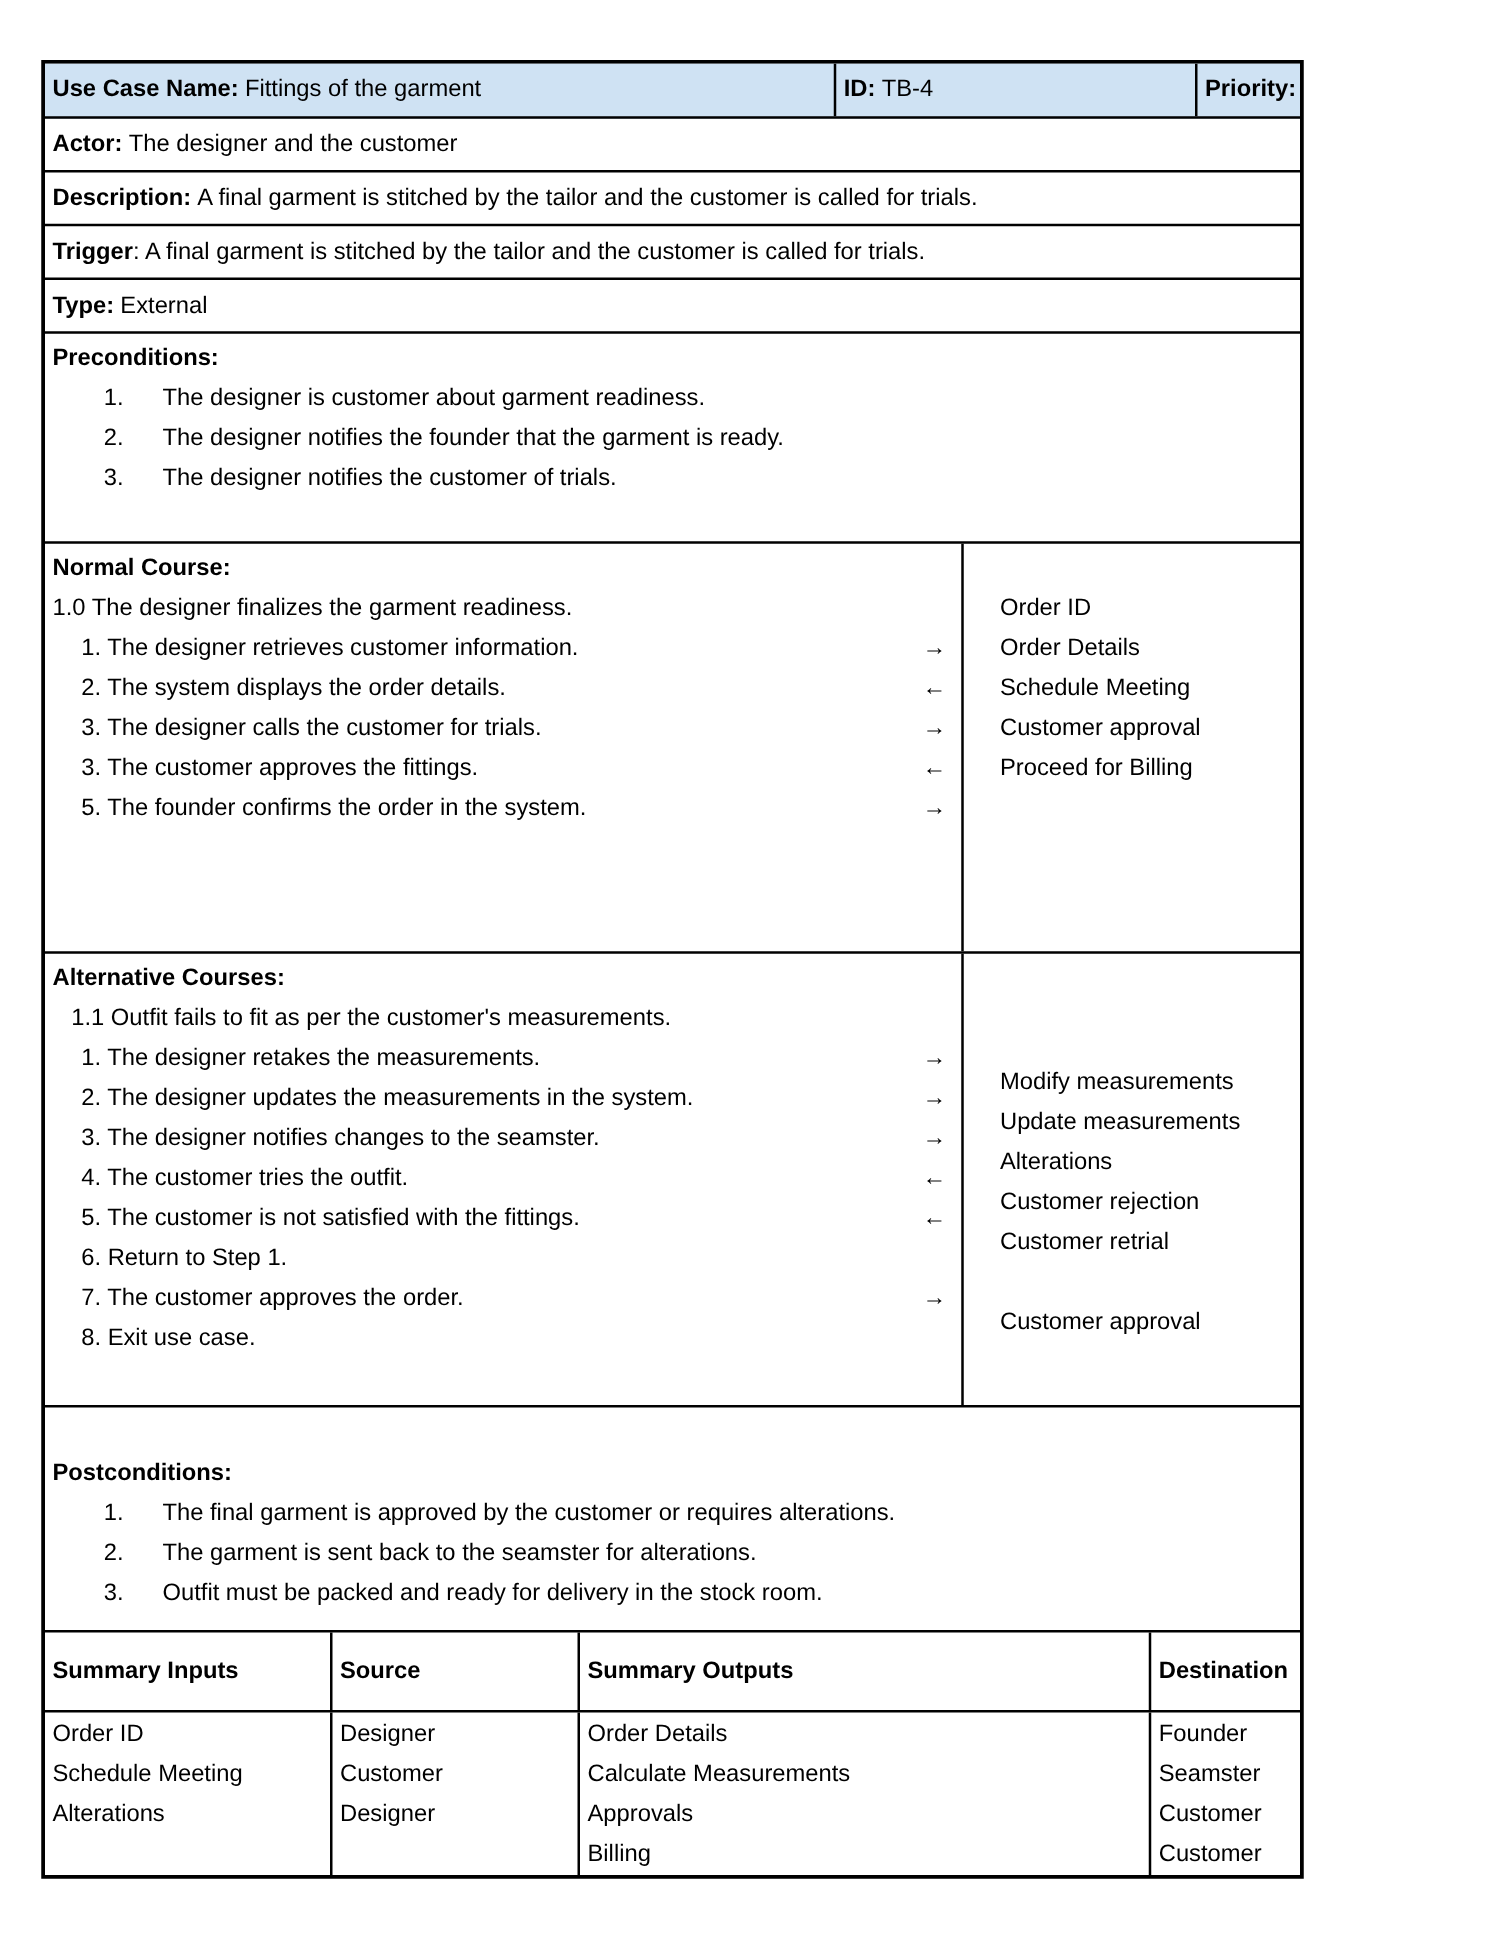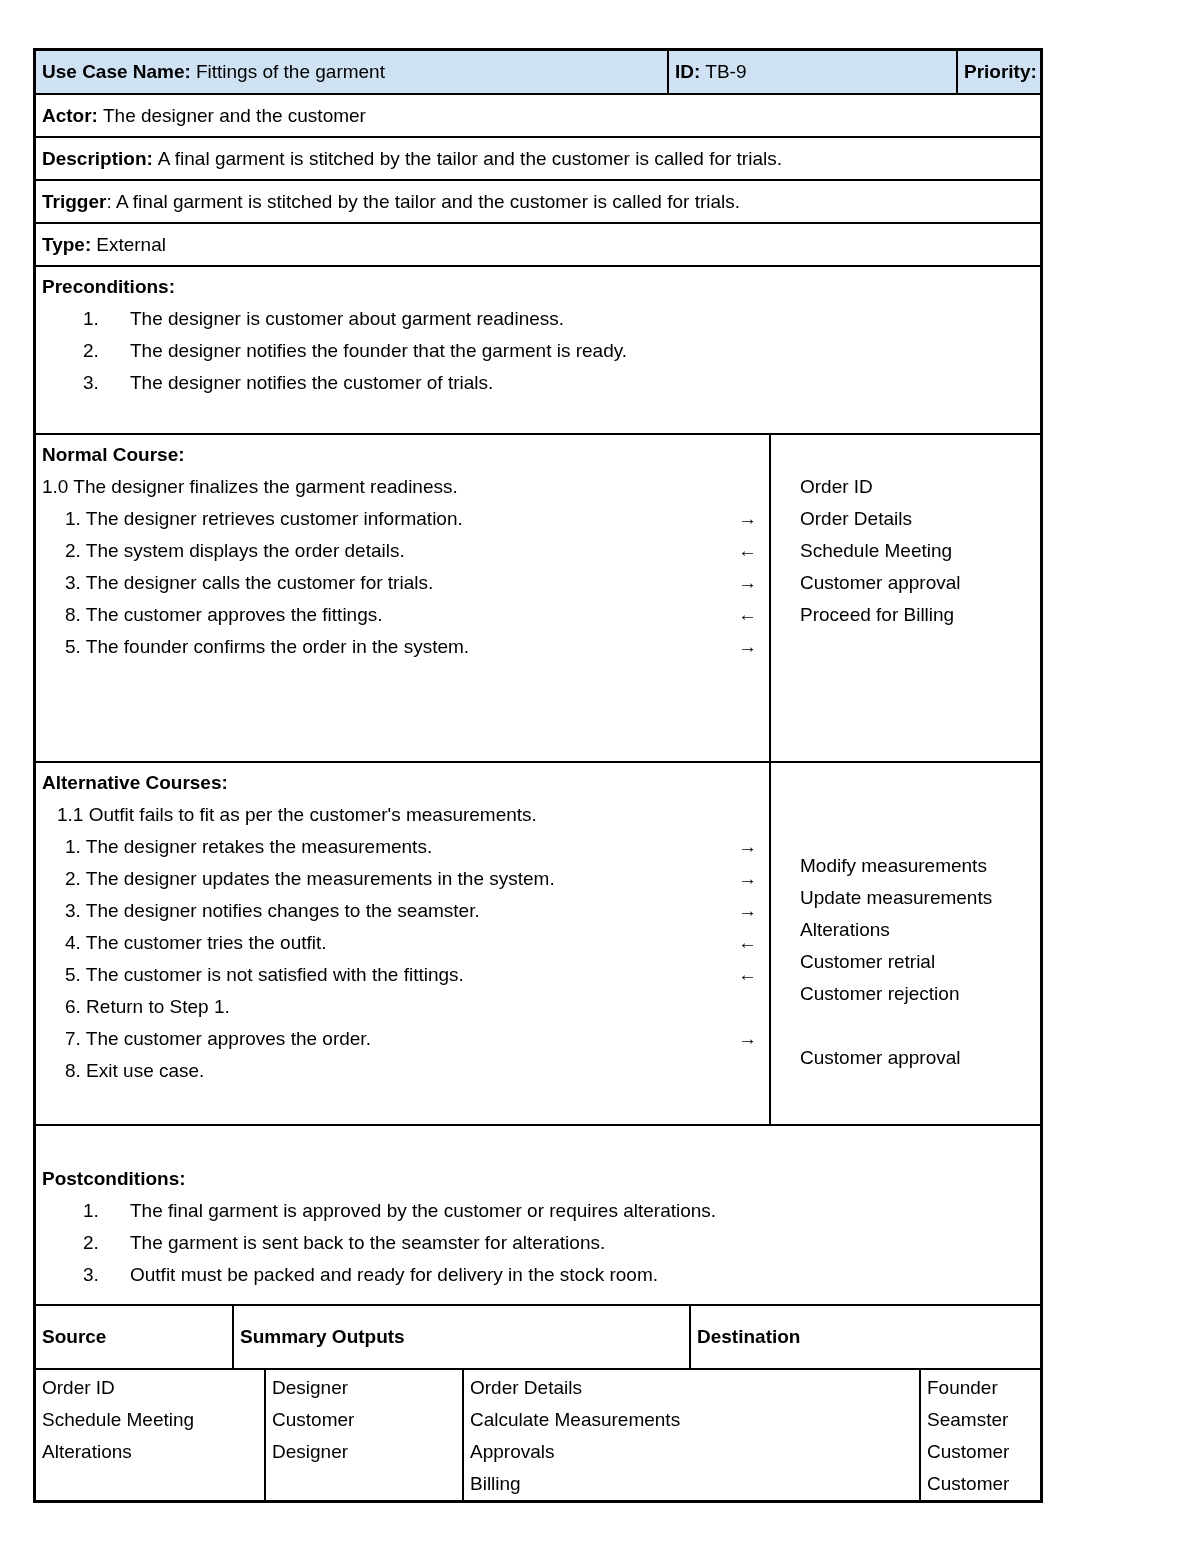--- a/index.html
+++ b/index.html
@@ -92,21 +92,21 @@
 <div class="page">
   <div class="uc-table">
 
     <div class="row header-row">
       <div class="cell c-name">
         <span class="lbl">Use Case Name:</span>
         <span>Fittings of the garment</span>
       </div>
       <div class="cell c-id">
         <span class="lbl">ID:</span>
-        <span>TB-9</span>
+        <span>TB-4</span>
       </div>
       <div class="cell last">
         <span class="lbl">Priority:</span>
         <span>High</span>
       </div>
     </div>
 
     <div class="row simple-row">
       <div class="cell last">
         <span class="lbl">Actor:</span>
@@ -163,21 +163,21 @@
         </div>
         <div class="step">
           <span class="step-text">2. The system displays the order details.</span>
           <span class="arrow">←</span>
         </div>
         <div class="step">
           <span class="step-text">3. The designer calls the customer for trials.</span>
           <span class="arrow">→</span>
         </div>
         <div class="step">
-          <span class="step-text">8. The customer approves the fittings.</span>
+          <span class="step-text">3. The customer approves the fittings.</span>
           <span class="arrow">←</span>
         </div>
         <div class="step">
           <span class="step-text">5. The founder confirms the order in the system.</span>
           <span class="arrow">→</span>
         </div>
       </div>
       <div class="cell last info-cell">
         <div class="info-gap-nc"></div>
         <div class="info-line">Order ID</div>
@@ -223,22 +223,22 @@
         <div class="step">
           <span class="step-text">8. Exit use case.</span>
           <span class="arrow"></span>
         </div>
       </div>
       <div class="cell last info-cell alt-info-pad">
         <div class="info-gap-alt"></div>
         <div class="info-line">Modify measurements</div>
         <div class="info-line">Update measurements</div>
         <div class="info-line">Alterations</div>
+        <div class="info-line">Customer rejection</div>
         <div class="info-line">Customer retrial</div>
-        <div class="info-line">Customer rejection</div>
         <div class="info-line"></div>
         <div class="info-line">Customer approval</div>
       </div>
     </div>
 
     <div class="row post-row">
       <div class="cell last block-cell post-pad">
         <div class="b">Postconditions:</div>
         <div class="num-item">
           <span class="num">1.</span>
@@ -249,20 +249,21 @@
           <span class="txt">The garment is sent back to the seamster for alterations.</span>
         </div>
         <div class="num-item">
           <span class="num">3.</span>
           <span class="txt">Outfit must be packed and ready for delivery in the stock room.</span>
         </div>
       </div>
     </div>
 
     <div class="row sum-head-row">
+      <div class="cell s-c1">Summary Inputs</div>
       <div class="cell s-c2">Source</div>
       <div class="cell s-c3">Summary Outputs</div>
       <div class="cell last">Destination</div>
     </div>
 
     <div class="row sum-data-row">
       <div class="cell s-c1">
         <div class="sum-line">Order ID</div>
         <div class="sum-line">Schedule Meeting</div>
         <div class="sum-line">Alterations</div>

